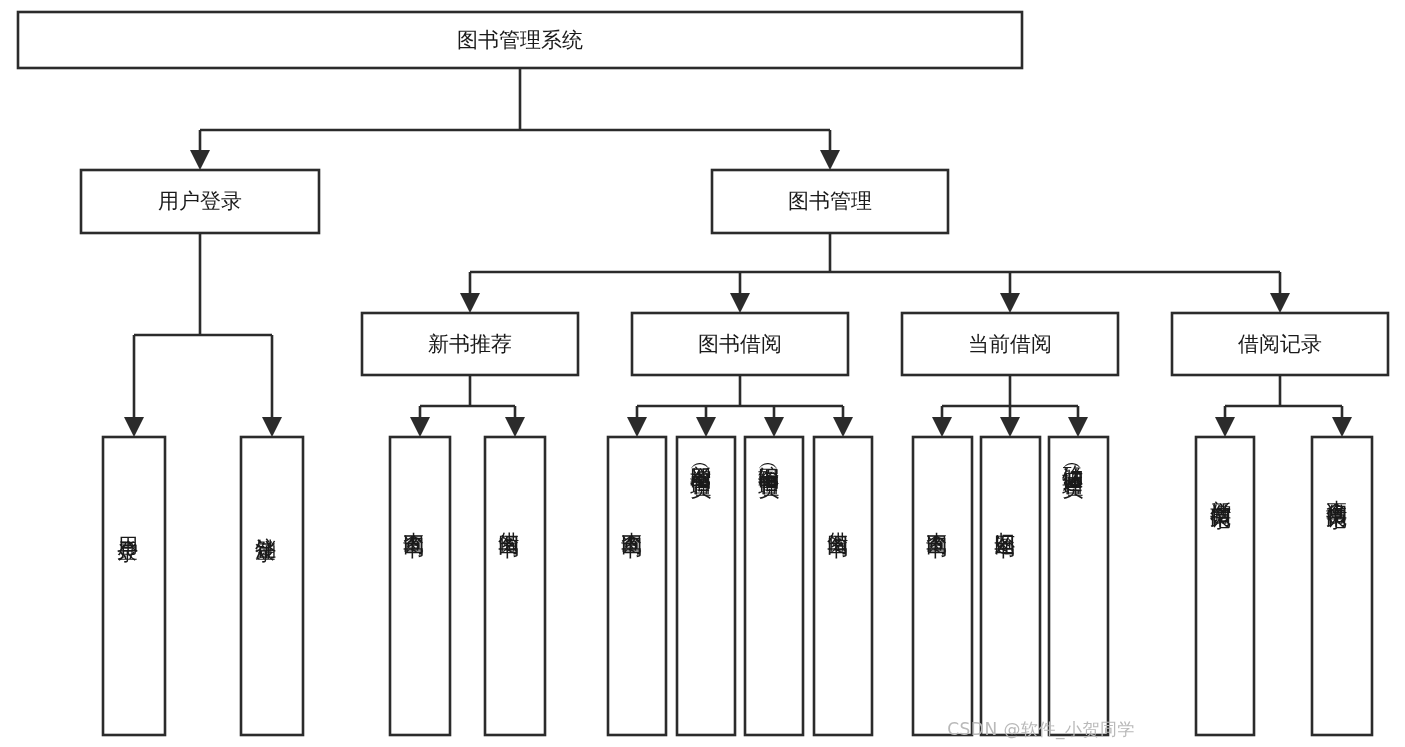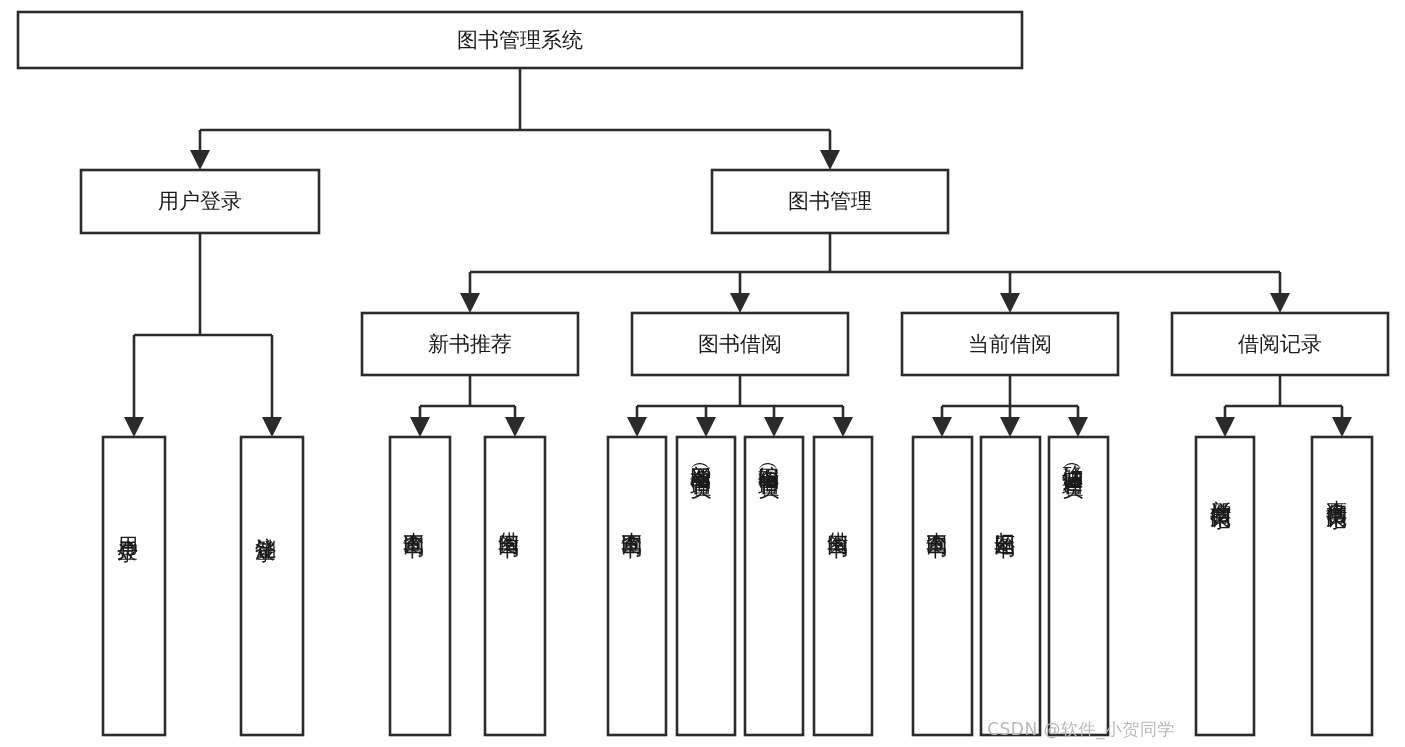--- a/index.html
+++ b/index.html
@@ -11,21 +11,20 @@
     width: 1405px;
     height: 747px;
     font-family: "DejaVu Sans", "Liberation Sans", sans-serif;
     overflow: hidden;
     position: relative;
   }
   #diagram-root {
     position: relative;
     width: 1143px;
     height: 747px;
-    padding-left: 40px;
   }
   svg#flowchart {
     position: absolute;
     top: 0;
     left: 0;
     width: 1405px;
     height: 747px;
     display: block;
   }
   .node-box {

